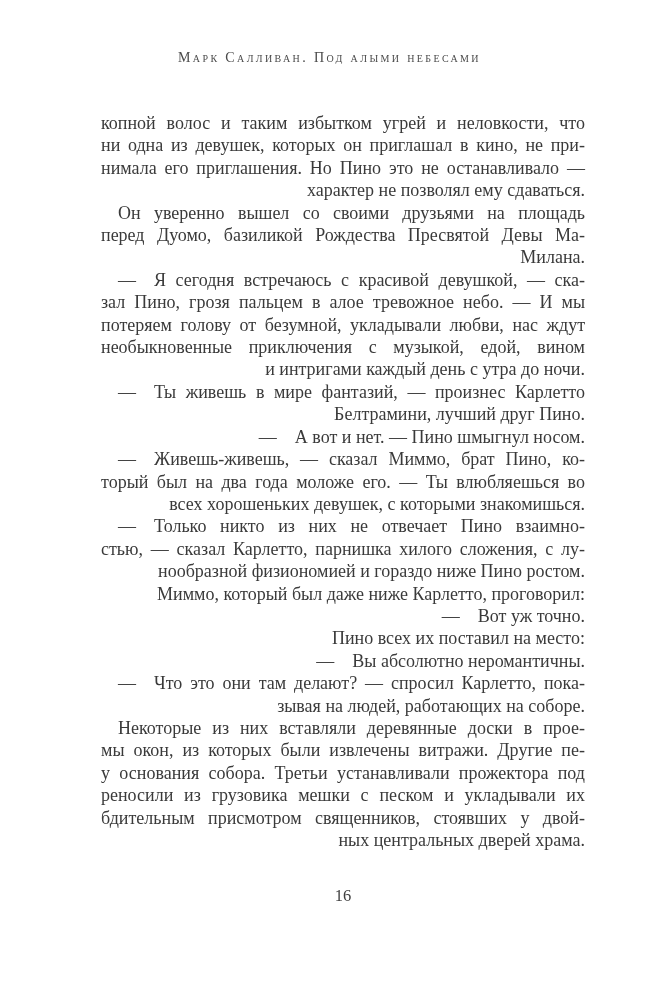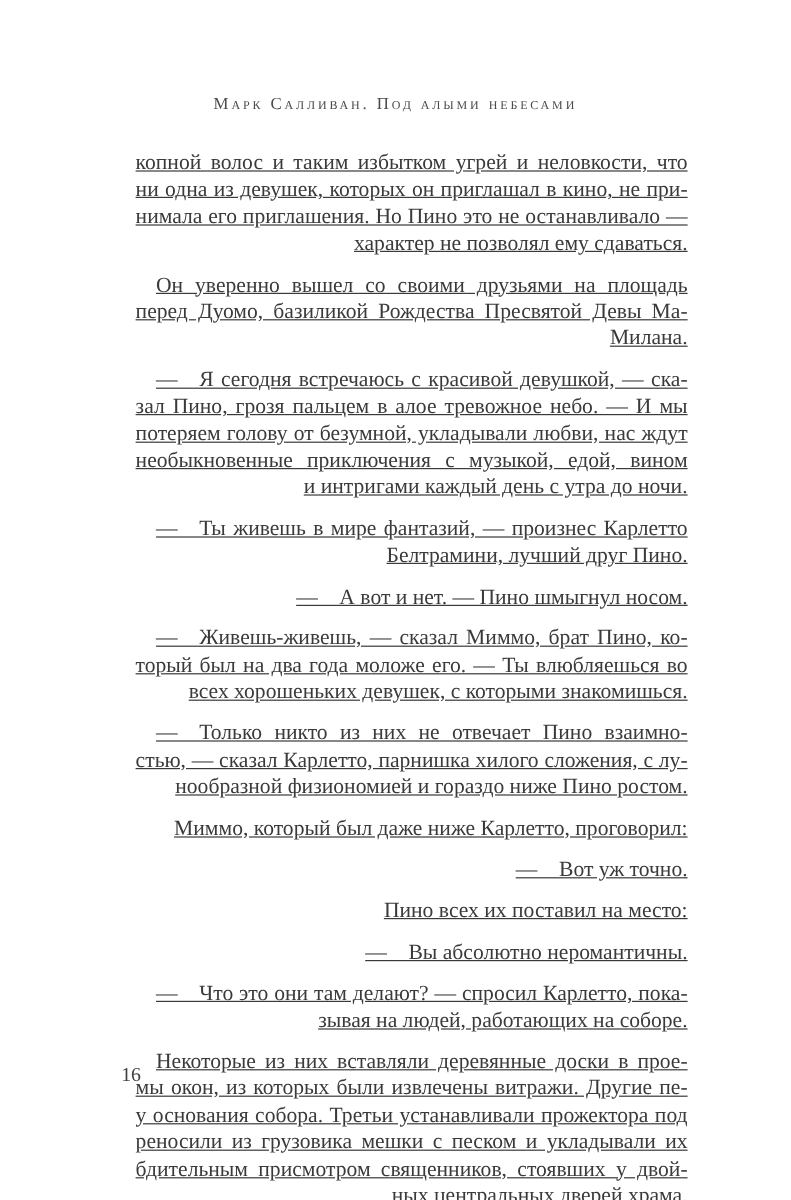--- a/index.html
+++ b/index.html
@@ -10,59 +10,58 @@
   .page {
     position: relative;
     width: 659px;
     height: 1000px;
     background: #ffffff;
     overflow: hidden;
     font-family: "Liberation Serif", "DejaVu Serif", serif;
   }
   .running-header {
     position: absolute;
-    top: 80px;
+    top: 50px;
     left: 0;
     width: 659px;
     text-align: center;
     font-size: 14px;
     font-variant: small-caps;
     letter-spacing: 0.17em;
     color: #4a4a4a;
   }
   .text-block {
     position: absolute;
     top: 112px;
     left: 101px;
     width: 484px;
     color: #3a3a3a;
     font-size: 18px;
     line-height: 22.4px;
   }
   .para {
-    margin: 12px;
+    margin: 0;
     padding: 0;
-    text-decoration: underline;
   }
   .line {
     text-align: right;
   }
   .line.just {
     text-align: justify;
     text-align-last: justify;
   }
   .line.indent {
     text-indent: 17px;
   }
   .page-number {
     position: absolute;
     top: 886px;
     left: 101px;
     width: 484px;
-    text-align: left;
+    text-align: center;
     font-size: 16.5px;
     color: #3f3f3f;
   }
 </style>
 </head>
 <body>
 
 <div class="page" style="background: rgb(255, 255, 255);">
   <div class="running-header" style="color: rgb(74, 74, 74);">Марк Салливан. Под алыми небесами</div>
 

